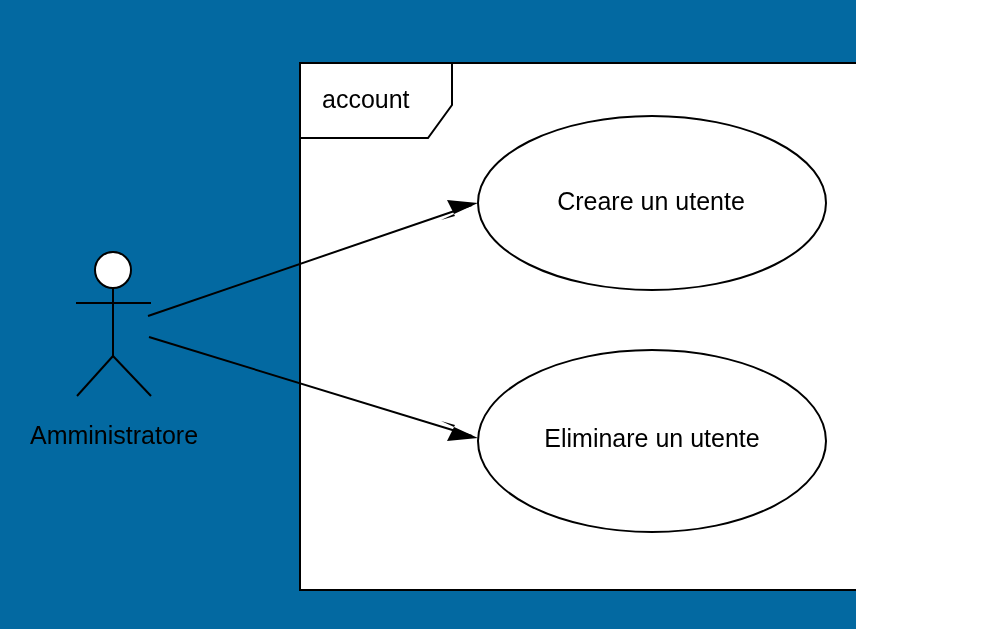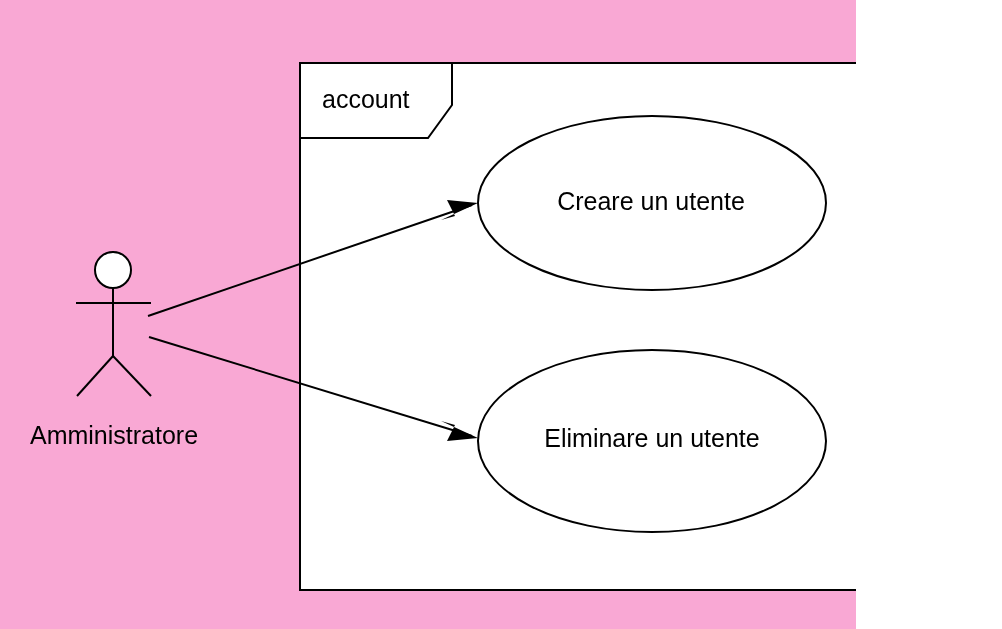--- a/index.html
+++ b/index.html
@@ -4,21 +4,21 @@
 <style>
   html, body {
     margin: 0;
     padding: 0;
     background: #ffffff;
   }
   #canvas {
     position: relative;
     width: 856px;
     height: 629px;
-    background: #f9a8d4;
+    background: #0369a1;
     overflow: hidden;
     font-family: "Liberation Sans", sans-serif;
   }
   #diagram-svg {
     position: absolute;
     top: 0;
     left: 0;
     width: 1002px;
     height: 629px;
   }

